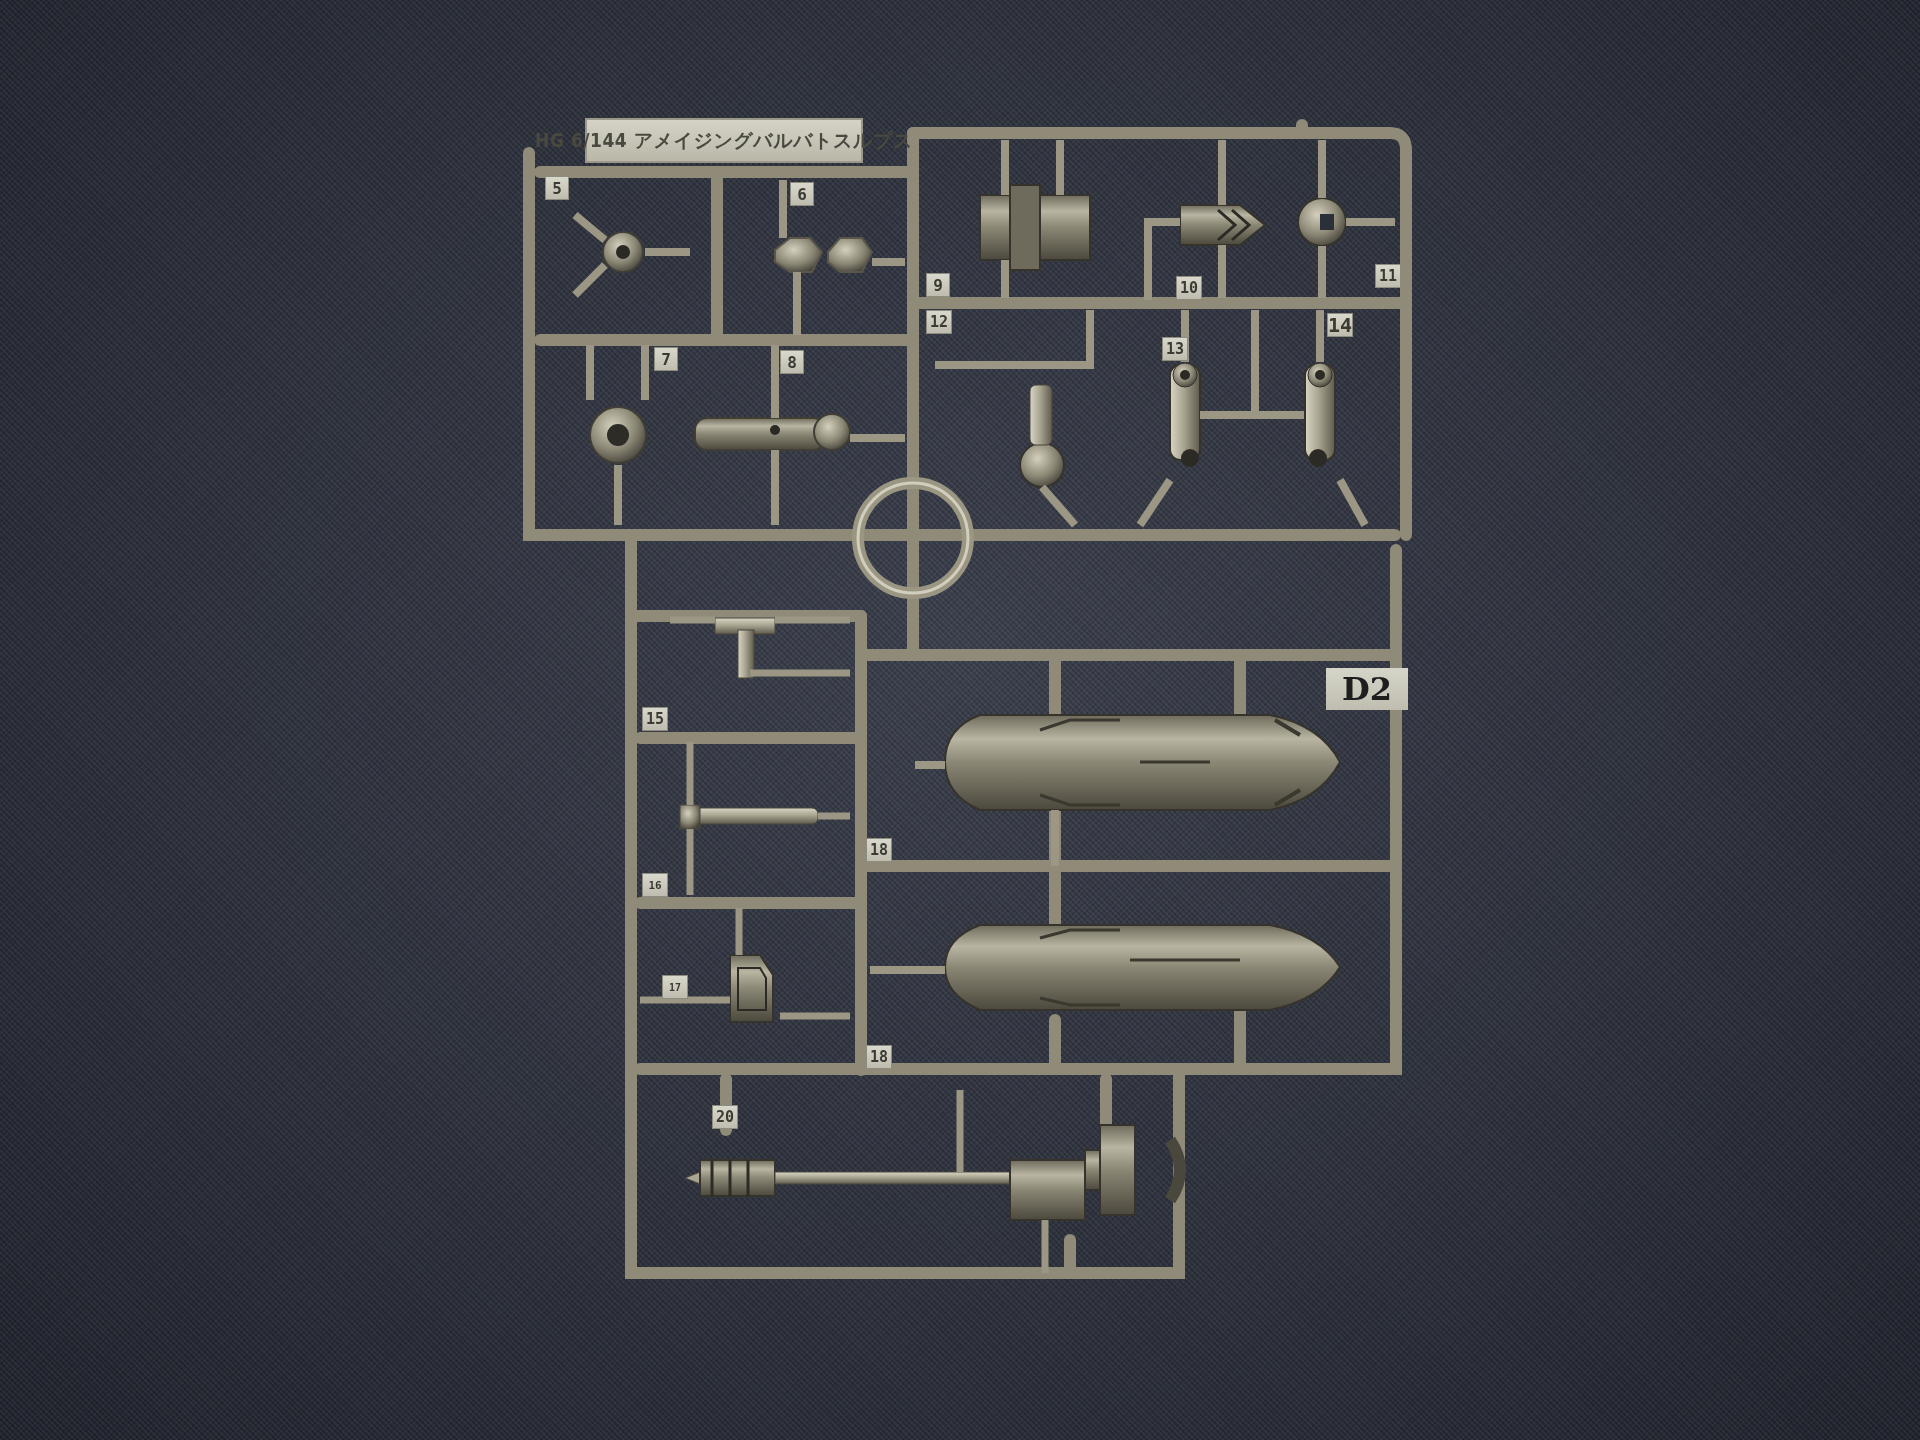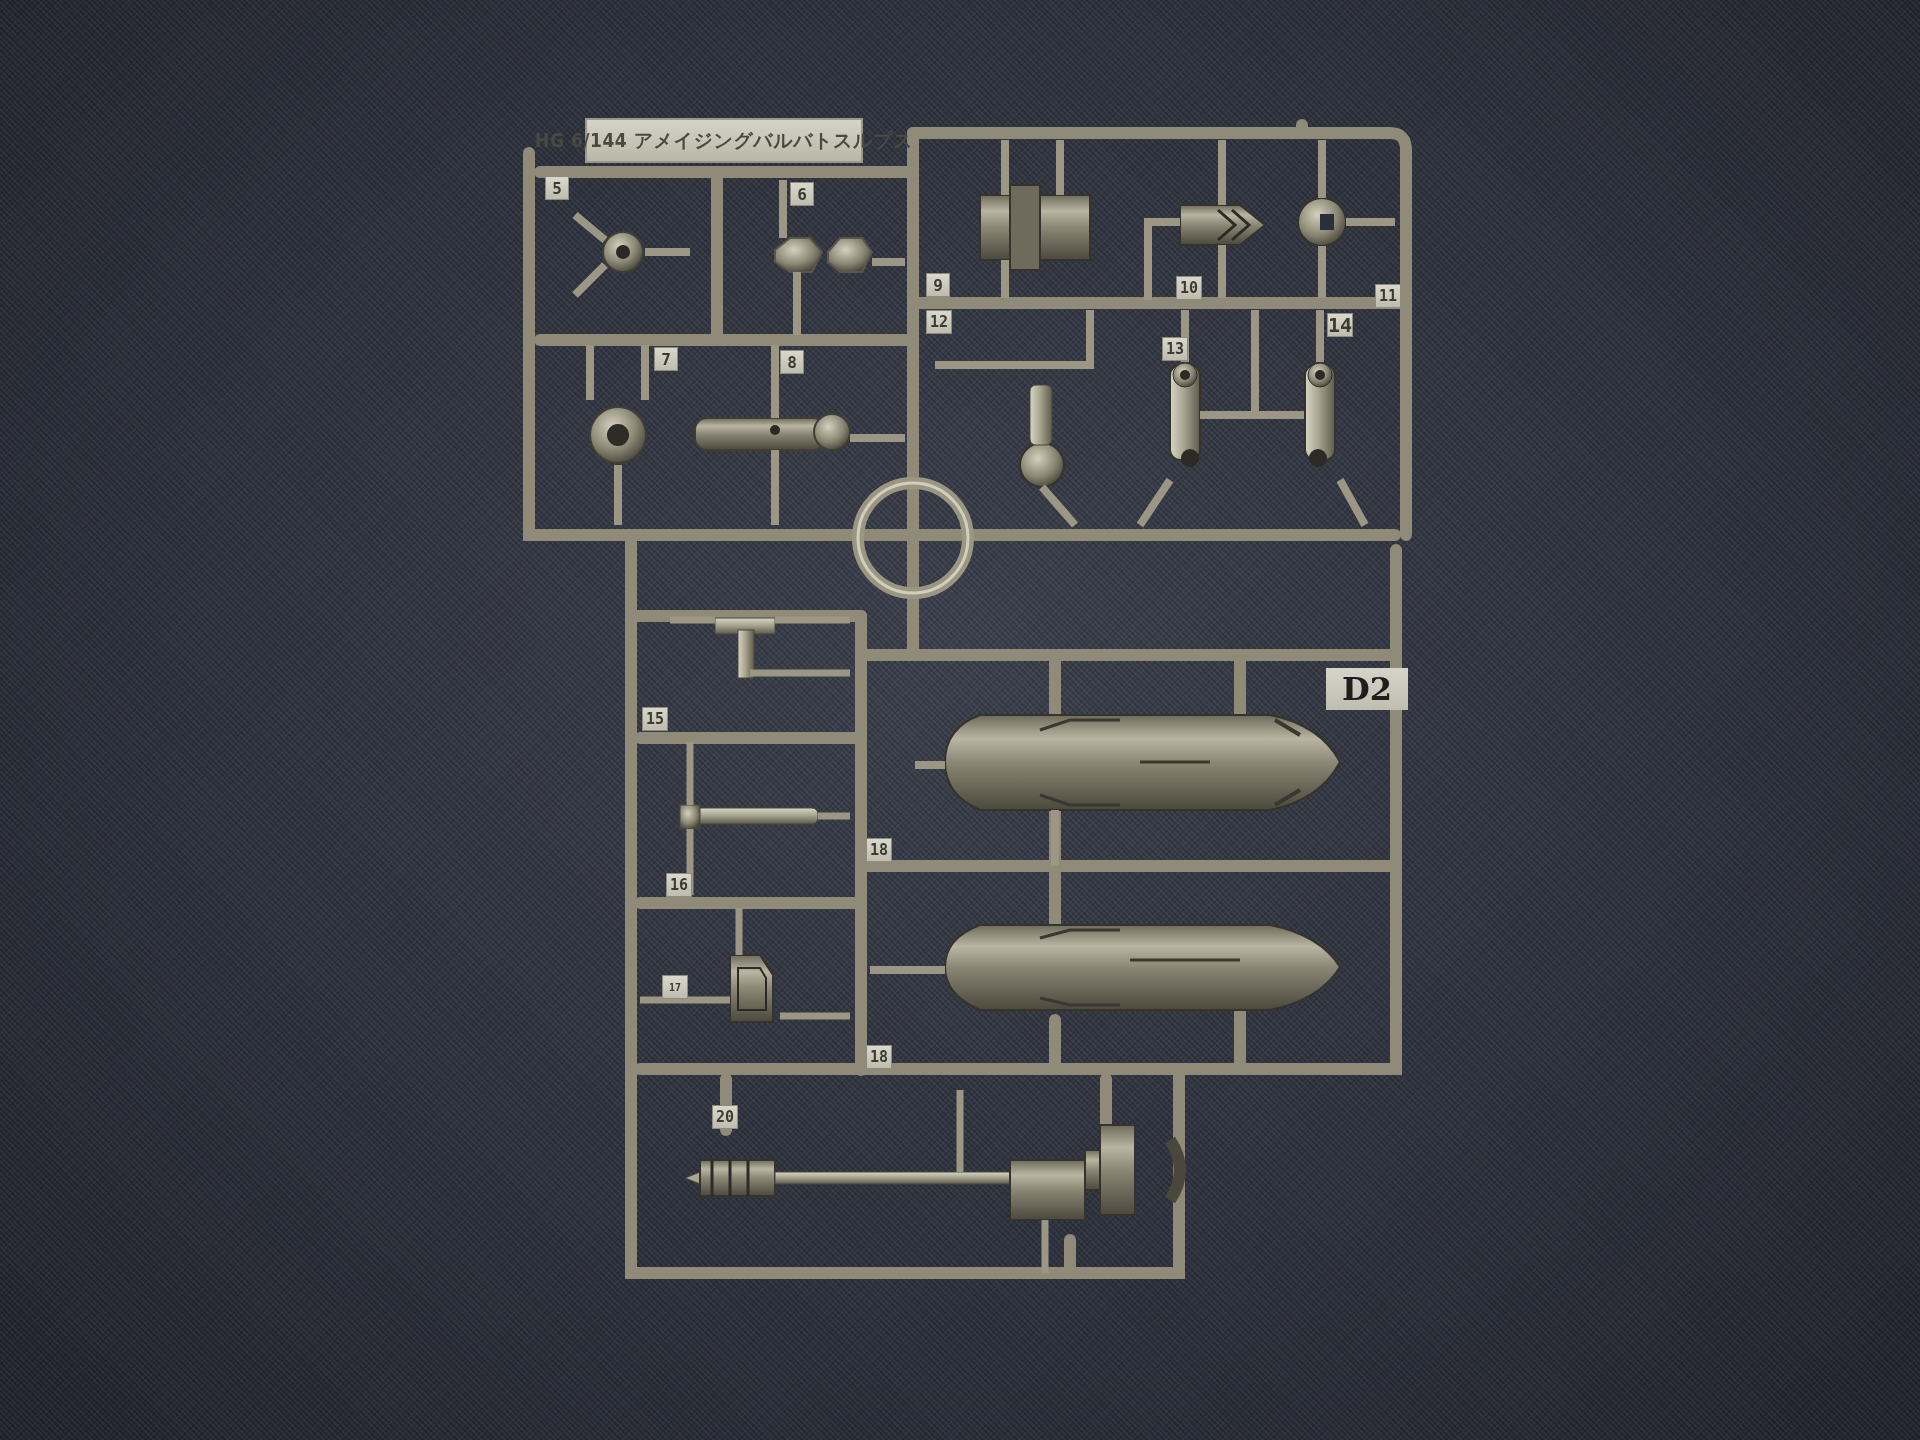--- a/index.html
+++ b/index.html
@@ -195,22 +195,22 @@
 
 <div class="title-plate">HG 6/144 アメイジングバルバトスルプス</div>
 <div class="runner-id">D2</div>
 
 <div class="tag" style="left:545px;top:176px;width:22px;height:22px;font-size:16px;">5</div>
 <div class="tag" style="left:790px;top:182px;width:22px;height:22px;font-size:16px;">6</div>
 <div class="tag" style="left:654px;top:347px;width:22px;height:22px;font-size:16px;">7</div>
 <div class="tag" style="left:780px;top:350px;width:22px;height:22px;font-size:16px;">8</div>
 <div class="tag" style="left:926px;top:273px;width:22px;height:22px;font-size:16px;">9</div>
 <div class="tag" style="left:1152px;top:276px;width:24px;height:22px;font-size:15px;margin-left:24px;">10</div>
-<div class="tag" style="left:1375px;top:284px;width:24px;height:22px;font-size:15px;text-align:right;">11</div>
+<div class="tag" style="left:1375px;top:264px;width:24px;height:22px;font-size:15px;text-align:right;">11</div>
 <div class="tag" style="left:926px;top:310px;width:24px;height:22px;font-size:15px;">12</div>
 <div class="tag" style="left:1162px;top:313px;width:24px;height:22px;font-size:15px;margin-top:24px;">13</div>
 <div class="tag" style="left:1327px;top:313px;width:24px;height:22px;font-size:20px;">14</div>
 <div class="tag" style="left:642px;top:707px;width:24px;height:22px;font-size:15px;">15</div>
-<div class="tag" style="left:642px;top:873px;width:24px;height:22px;font-size:15px;margin-left:24px;">16</div>
+<div class="tag" style="left:642px;top:873px;width:24px;height:22px;font-size:11px;">16</div>
 <div class="tag" style="left:642px;top:975px;width:24px;height:22px;font-size:10px;margin-left:20px;">17</div>
 <div class="tag" style="left:866px;top:838px;width:24px;height:22px;font-size:15px;">18</div>
 <div class="tag" style="left:866px;top:1045px;width:24px;height:22px;font-size:15px;">18</div>
 <div class="tag" style="left:712px;top:1085px;width:24px;height:22px;font-size:15px;margin-top:20px;">20</div>
 
 </body></html>

